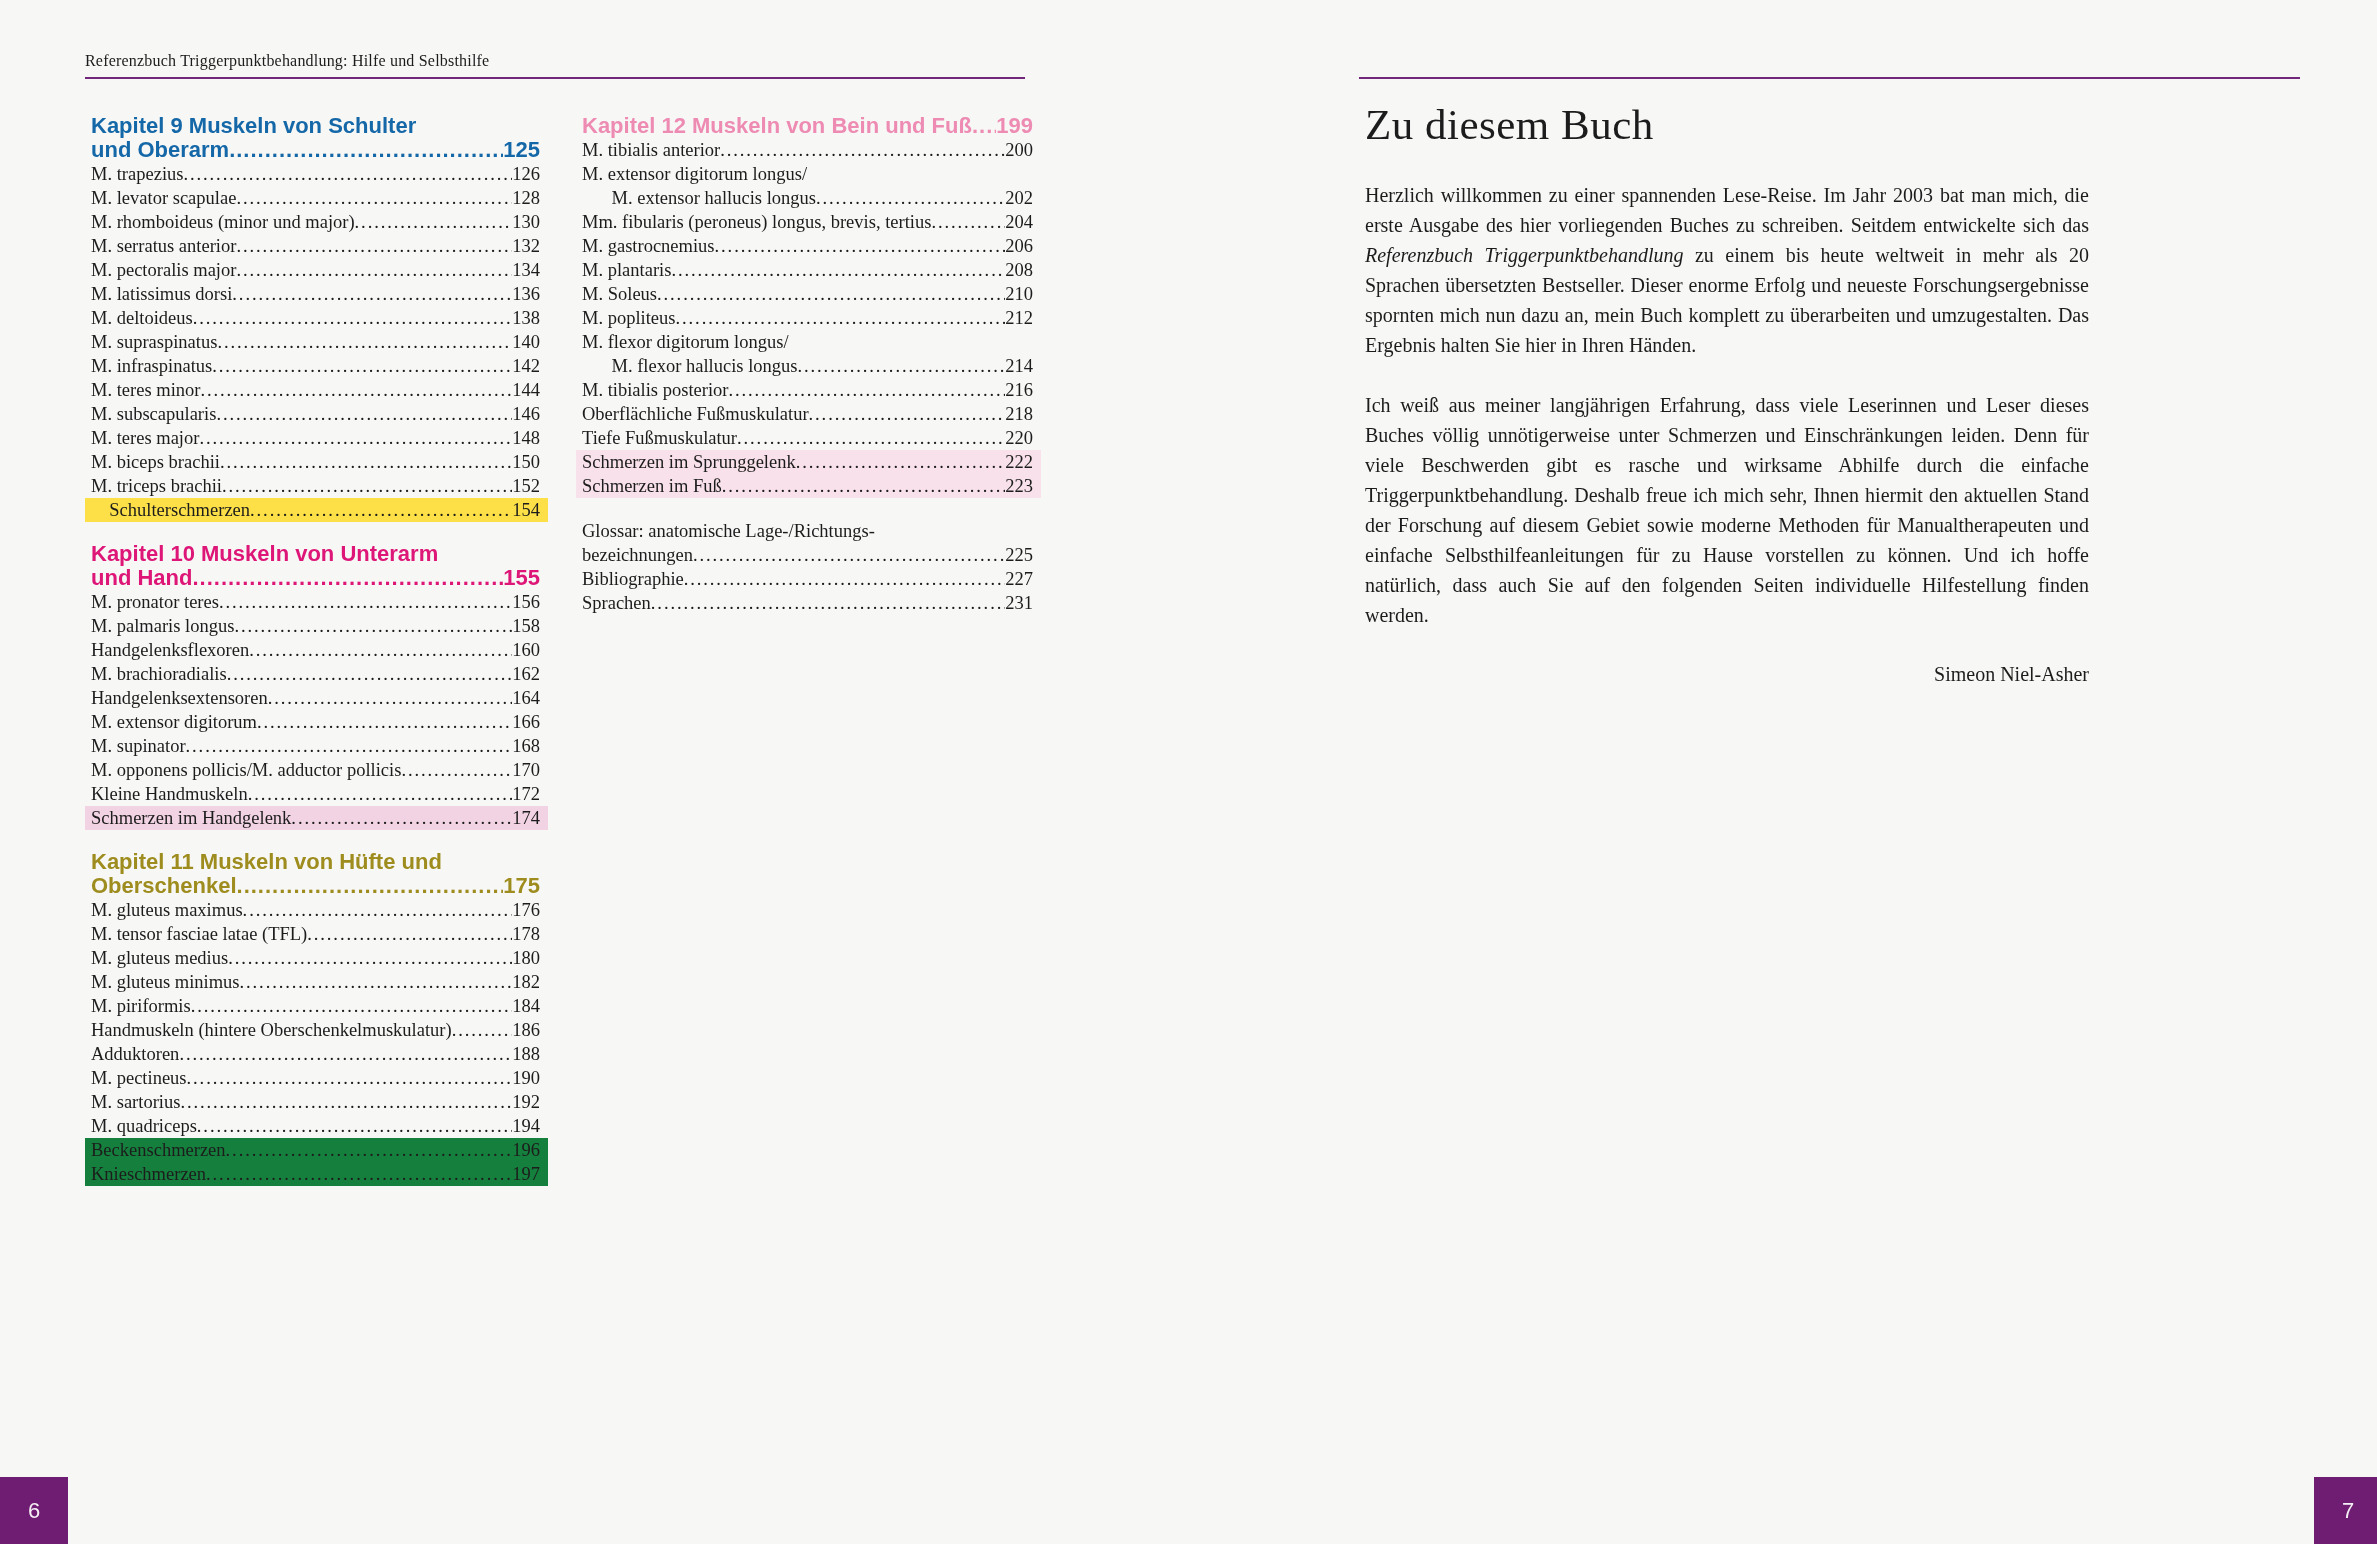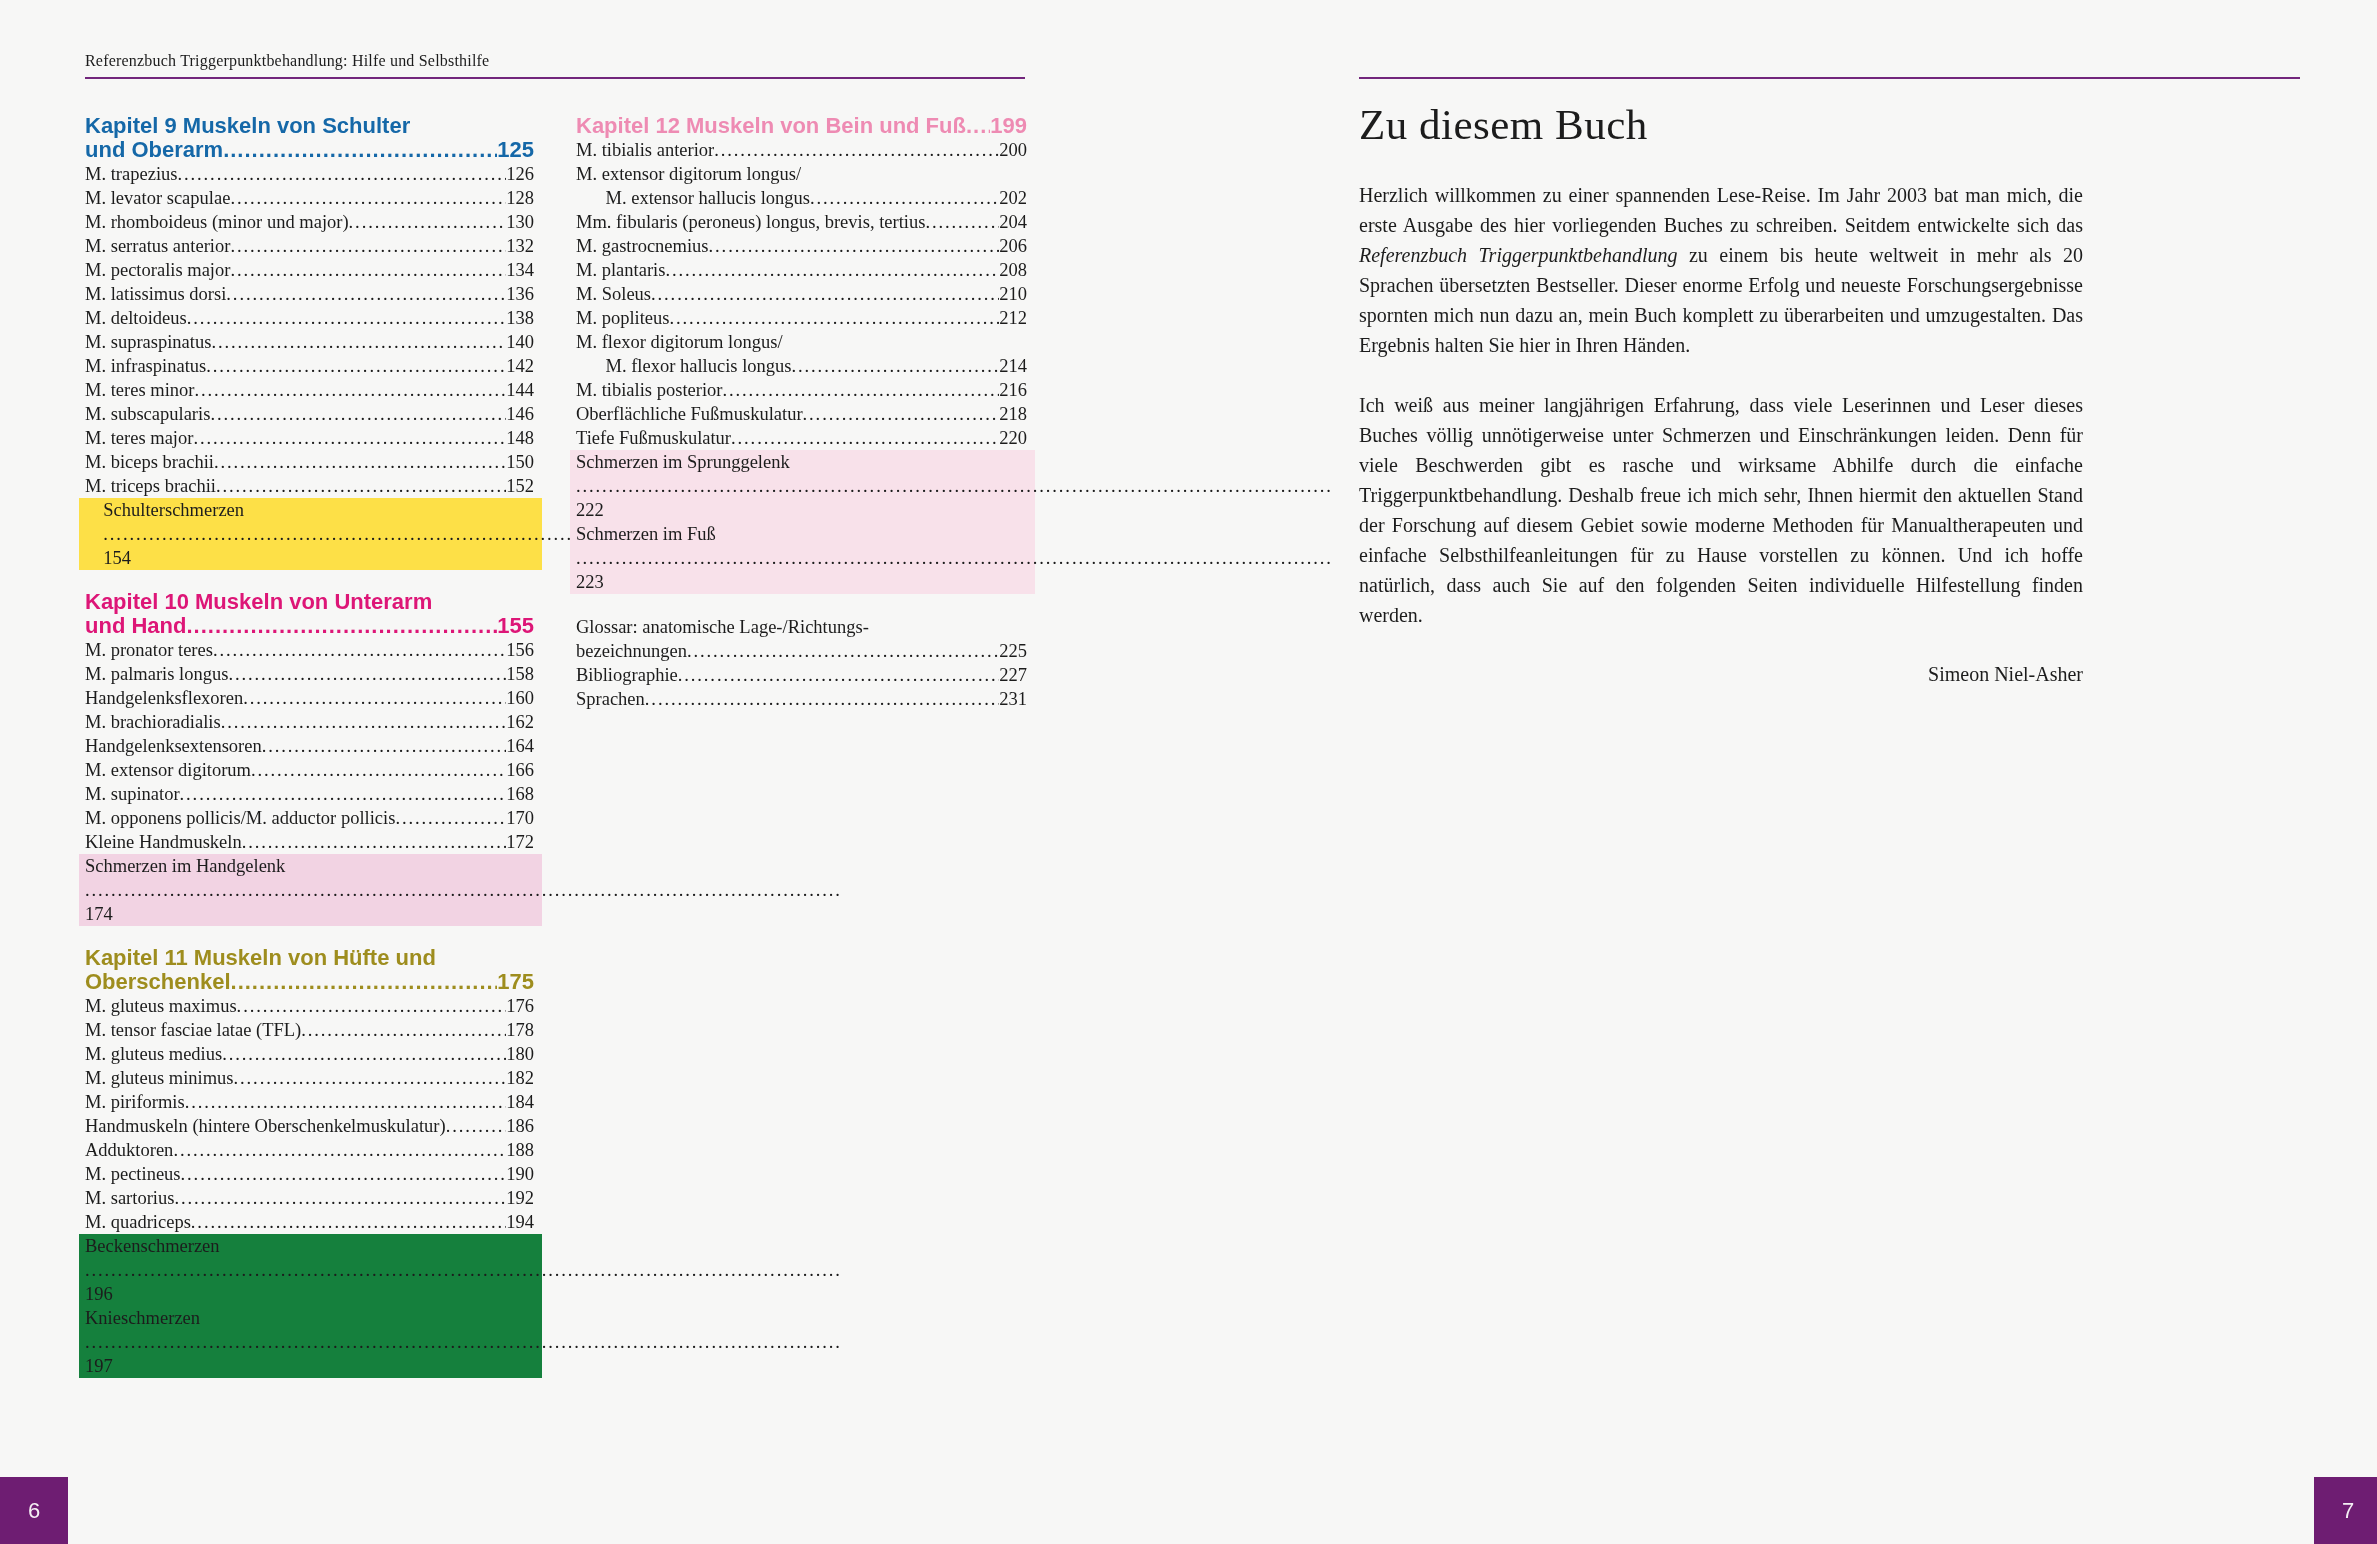--- a/index.html
+++ b/index.html
@@ -15,21 +15,21 @@
   
   .running-head {
     position: absolute; left: 85px; top: 52px;
     font-size: 16px; letter-spacing: 0.2px;
   }
   .rule { position: absolute; top: 77px; height: 2.4px; background: #72267c; }
   .rule-left  { left: 85px; width: 940px; }
   .rule-right { left: 1359px; width: 941px; }
 
   
-  .col { position: absolute; }
+  .col { position: absolute; margin-left: 6px; }
   .col1 { left: 85px;  top: 114px; width: 449px; }
   .col2 { left: 576px; top: 114px; width: 451px; }
 
   .chapter { margin-bottom: 20px; }
 
   .ch-title-line, .ch-title-row {
     font-family: "Liberation Sans", sans-serif;
     font-weight: 700;
     font-size: 22px;
     line-height: 24px;
@@ -50,21 +50,21 @@
   .toc-dots  { flex: 1 1 auto; min-width: 0; overflow: hidden; }
   .toc-dots::after {
     content: "....................................................................................................................";
     letter-spacing: 1.9px;
   }
   .ch-title-row .toc-dots::after { letter-spacing: 1px; }
   .toc-page { flex: 0 0 auto; }
 
   .indent .toc-label { padding-left: 29.5px; }
 
-  .hl { margin: 0 -7.6px 0 -5.7px; padding: 0 7.6px 0 5.7px; flex-direction: column; }
+  .hl { margin: 0 -7.6px 0 -5.7px; padding: 0 7.6px 0 5.7px; }
   .ch9  .hl { background: #fde047; padding-left: 24px; }
   .ch10 .hl { background: #f2d3e3; }
   .ch11 .hl { background: #15803d; }
   .ch12 .hl { background: #f8e1ea; }
 
   .backmatter { margin-top: 21px; }
 
   
   .colR { left: 1359px; top: 101px; width: 724px; }
   .page-title {

